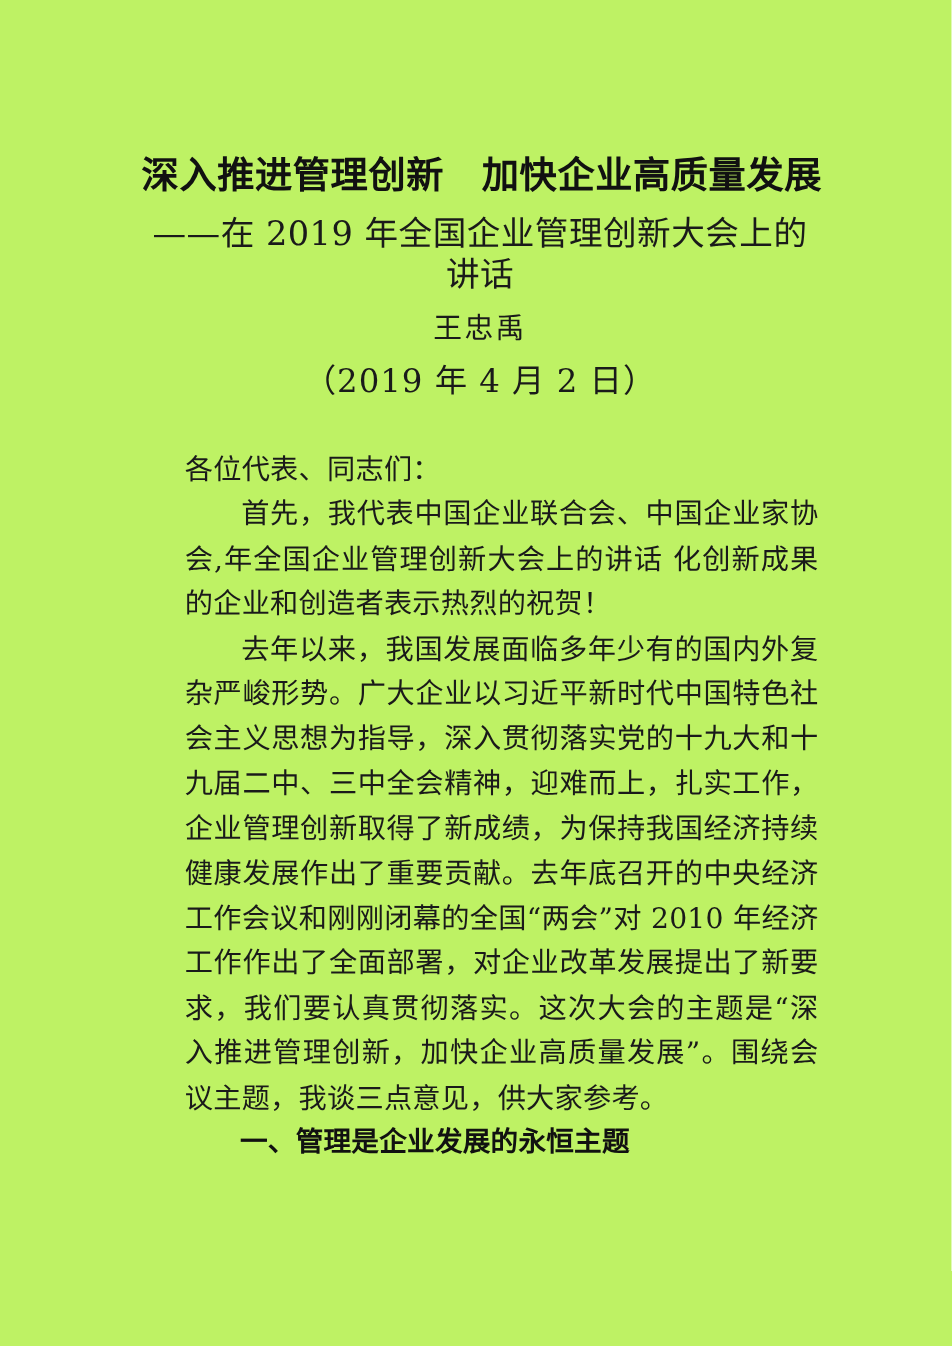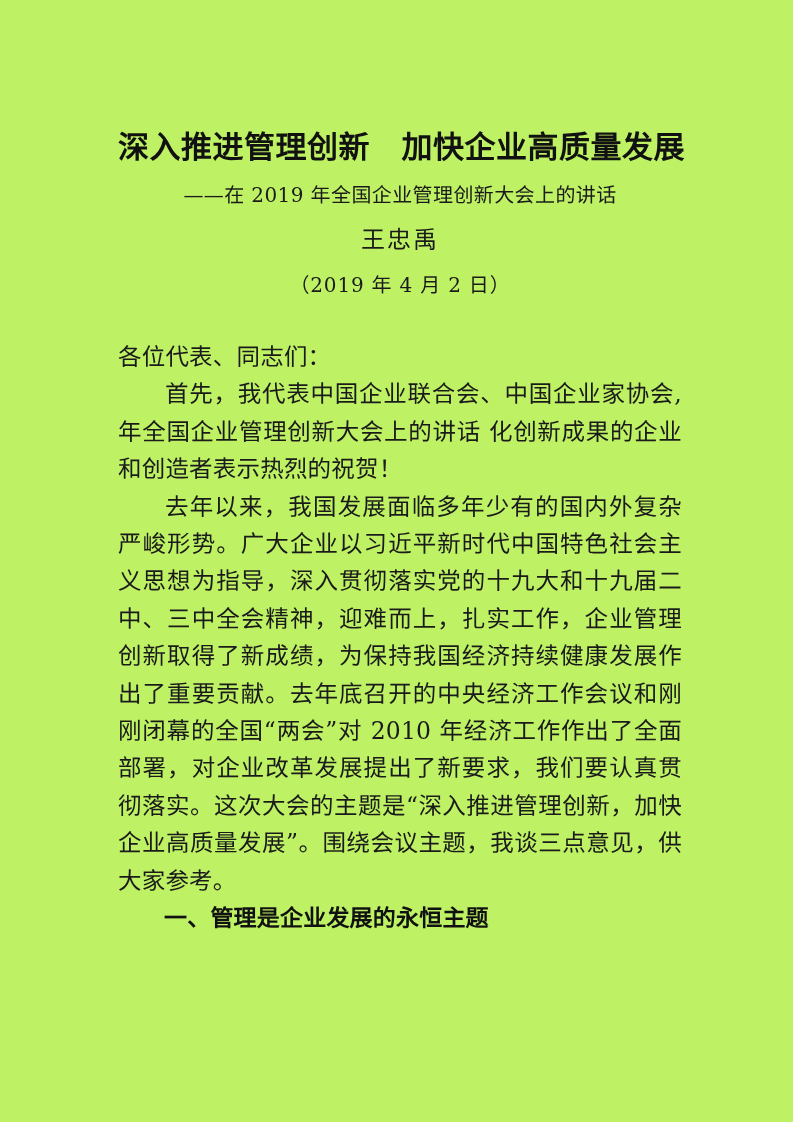--- a/index.html
+++ b/index.html
@@ -43,52 +43,53 @@
     line-height: 42px;
     text-align: center;
     letter-spacing: 0.5px;
     white-space: pre;
     margin: 0;
     color: #111111;
   }
 
   .doc-subtitle {
     font-family: "DejaVu Serif", "Liberation Serif", serif;
-    font-size: 20px;
+    font-size: 28px;
     font-weight: 400;
     line-height: 34px;
     text-align: center;
     margin: 10px 0 0 0;
     letter-spacing: 0.4px;
     color: #1a1a1a;
   }
 
   .doc-author {
     font-family: "DejaVu Serif", "Liberation Serif", serif;
     font-size: 24px;
     line-height: 32px;
     text-align: center;
     margin: 12px 0 0 0;
     letter-spacing: 2px;
     color: #1a1a1a;
   }
 
   .doc-date {
     font-family: "DejaVu Serif", "Liberation Serif", serif;
-    font-size: 20px;
+    font-size: 27px;
     line-height: 32px;
     text-align: center;
     margin: 13px 0 0 0;
     letter-spacing: 0.8px;
     color: #1a1a1a;
   }
 
   
   .content {
     margin-top: 38px;
+    margin-left: 36px;
   }
 
   .para {
     font-family: "DejaVu Serif", "Liberation Serif", serif;
     font-size: 23.5px;
     line-height: 37.4px;
     text-align: justify;
     text-justify: inter-character;
     text-align-last: left;
     margin: 0;

